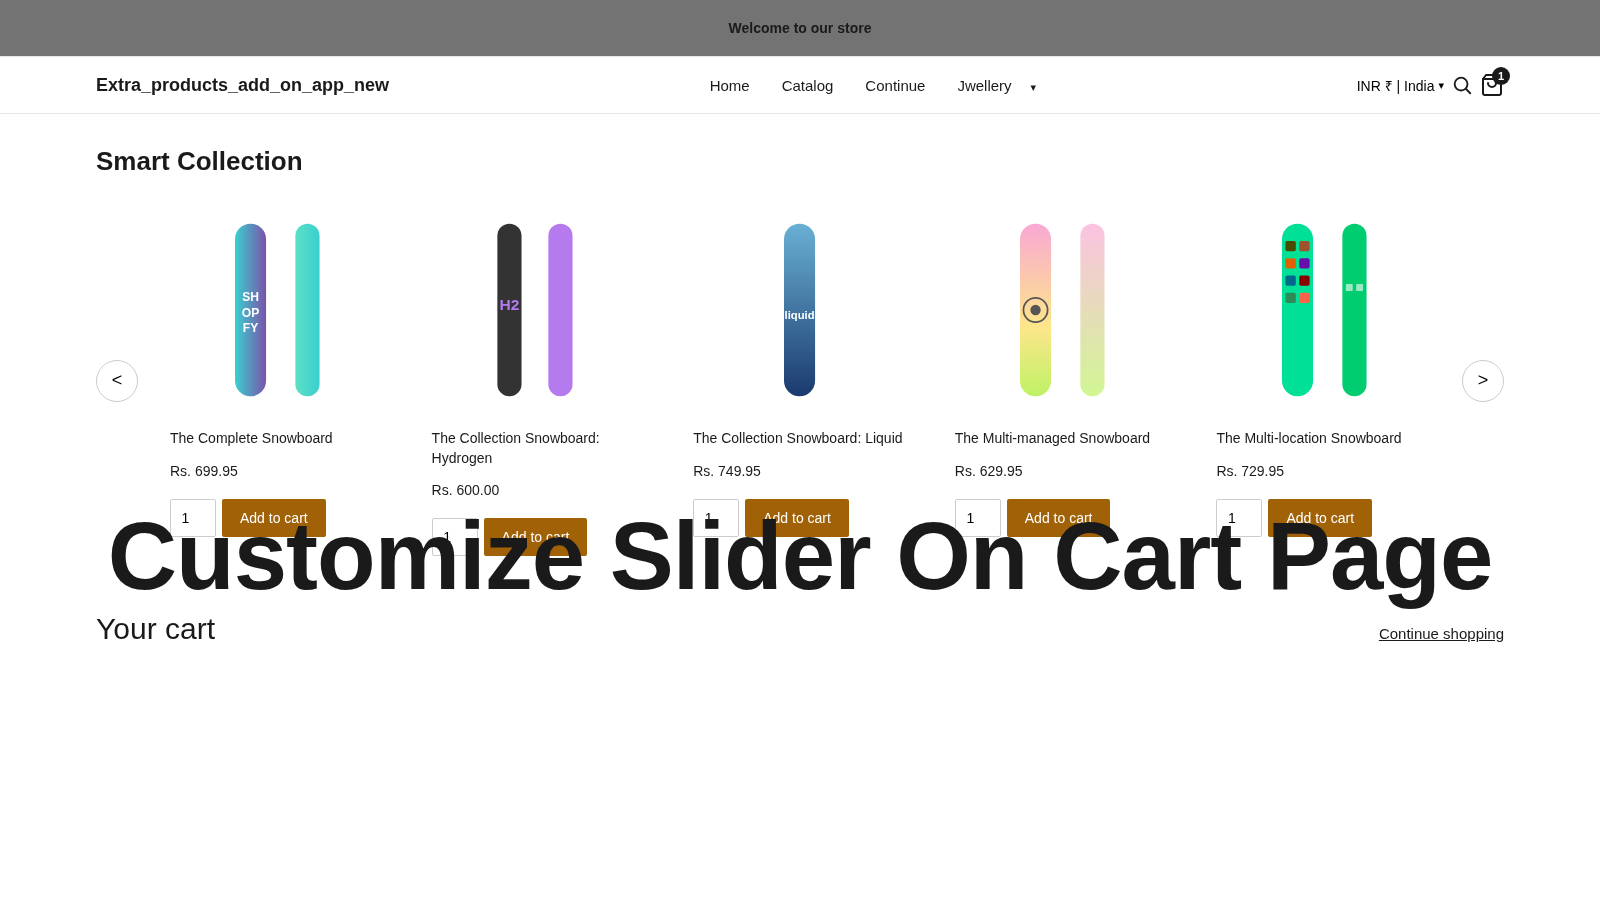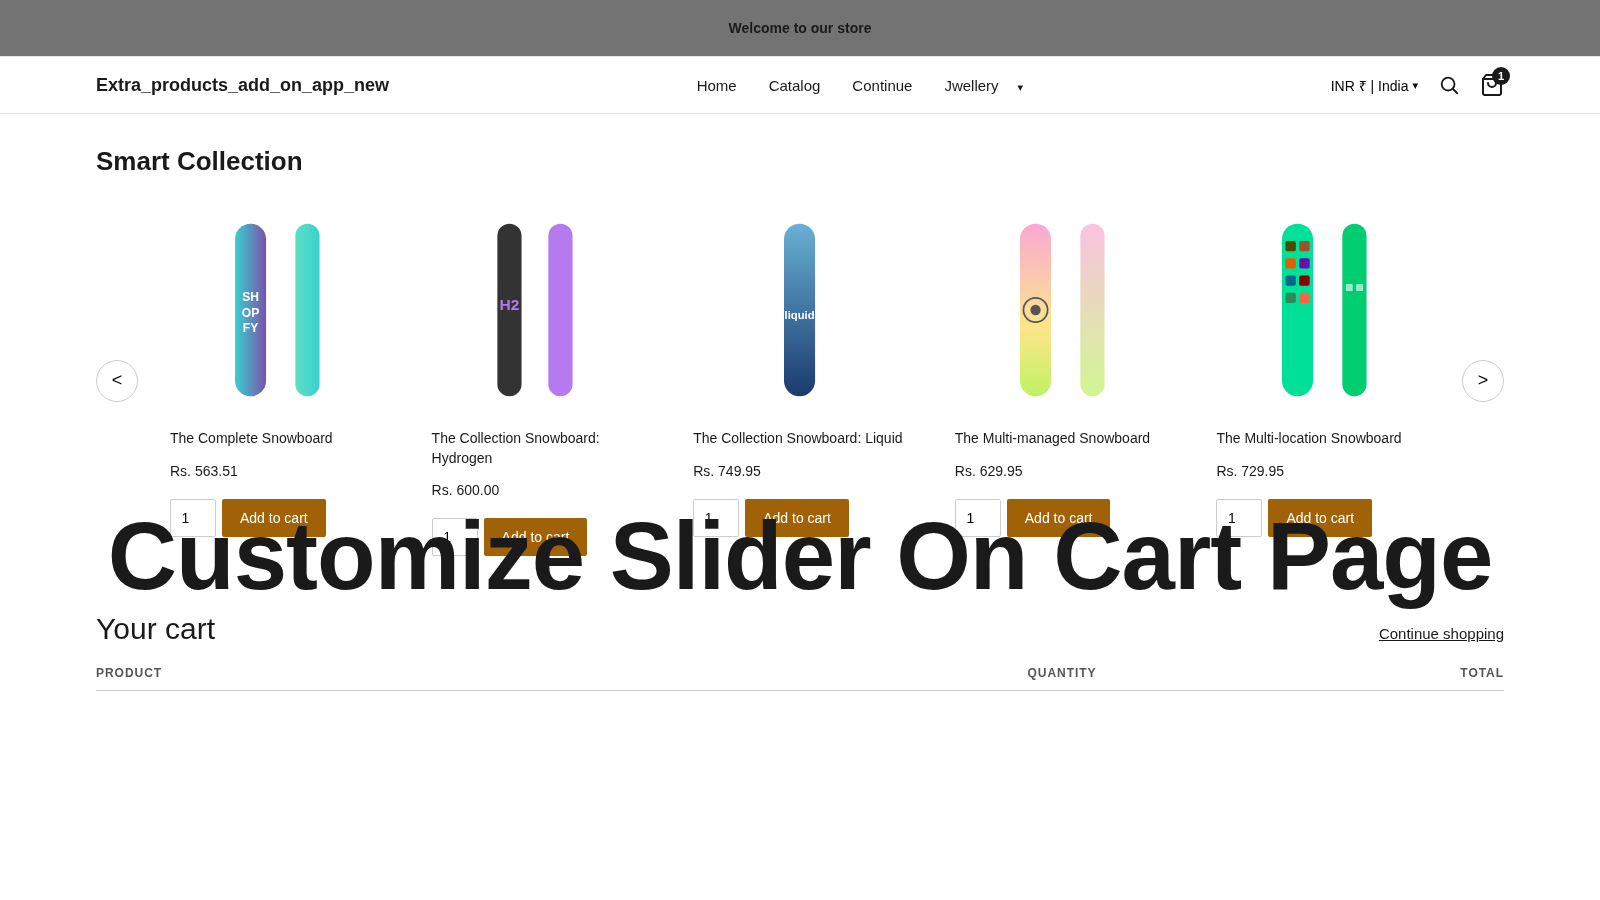--- a/index.html
+++ b/index.html
@@ -43,21 +43,21 @@
       display: flex;
       align-items: flex-end;
       gap: 19px;
       cursor: pointer;
       font-size: 15px;
     }
     .chevron { font-size: 11px; }
     .header-right {
       display: flex;
       align-items: center;
-      gap: 20px;
+      gap: 7px;
     }
     .currency-selector {
       display: flex;
       align-items: center;
       gap: 4px;
       font-size: 14px;
       cursor: pointer;
       border: none;
       background: none;
     }
@@ -336,21 +336,21 @@
             <defs>
               <linearGradient id="g1b" x1="0" y1="0" x2="1" y2="0">
                   <stop offset="0%" stop-color="#5de0c5"></stop>
                   <stop offset="100%" stop-color="#3acfcf"></stop>
                 </linearGradient>
             </defs>
             <rect x="12" y="10" width="28" height="200" rx="14" fill="url(#g1b)"></rect>
           </svg>
         </div>
         <p class="product-name">The Complete Snowboard</p>
-        <p class="product-price">Rs. 563.51</p>
+        <p class="product-price">Rs. 699.95</p>
         <div class="add-to-cart-row">
           <input class="qty-input" type="number" value="1" min="1" style="">
           <button class="add-to-cart-btn">Add to cart</button>
         </div>
       </div>
 
       <div class="product-card">
         <div class="product-image-area">
           <svg class="snowboard" viewBox="0 0 60 220" xmlns="http://www.w3.org/2000/svg">
             <rect x="12" y="10" width="28" height="200" rx="14" fill="#333"></rect>
@@ -459,18 +459,13 @@
     <div class="customize-text">Customize Slider On Cart Page</div>
   </div>
 
 </main>
 
 <section class="cart-section">
   <div class="cart-header-row">
     <h1 class="cart-title">Your cart</h1>
     <button class="continue-shopping">Continue shopping</button>
   </div>
-  <div class="cart-columns">
-    <div class="col-product">PRODUCT</div>
-    <div class="col-quantity">QUANTITY</div>
-    <div class="col-total">TOTAL</div>
-  </div>
 </section>
 
 </body></html>

